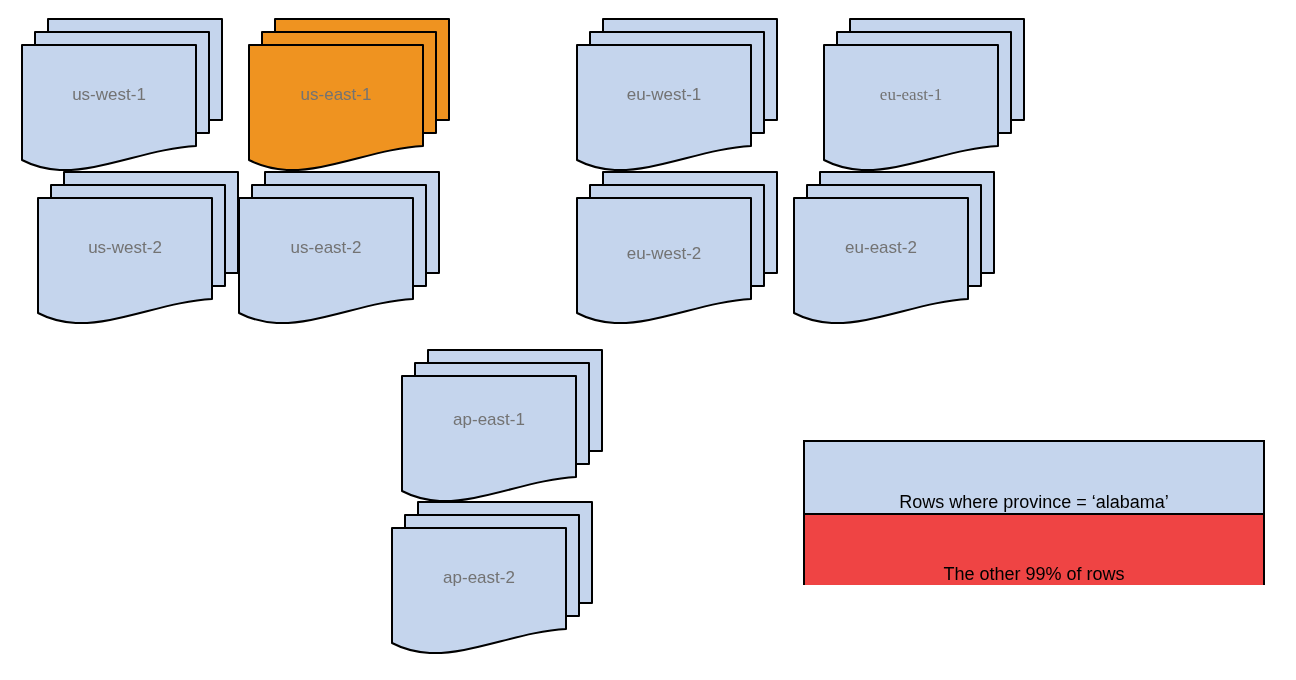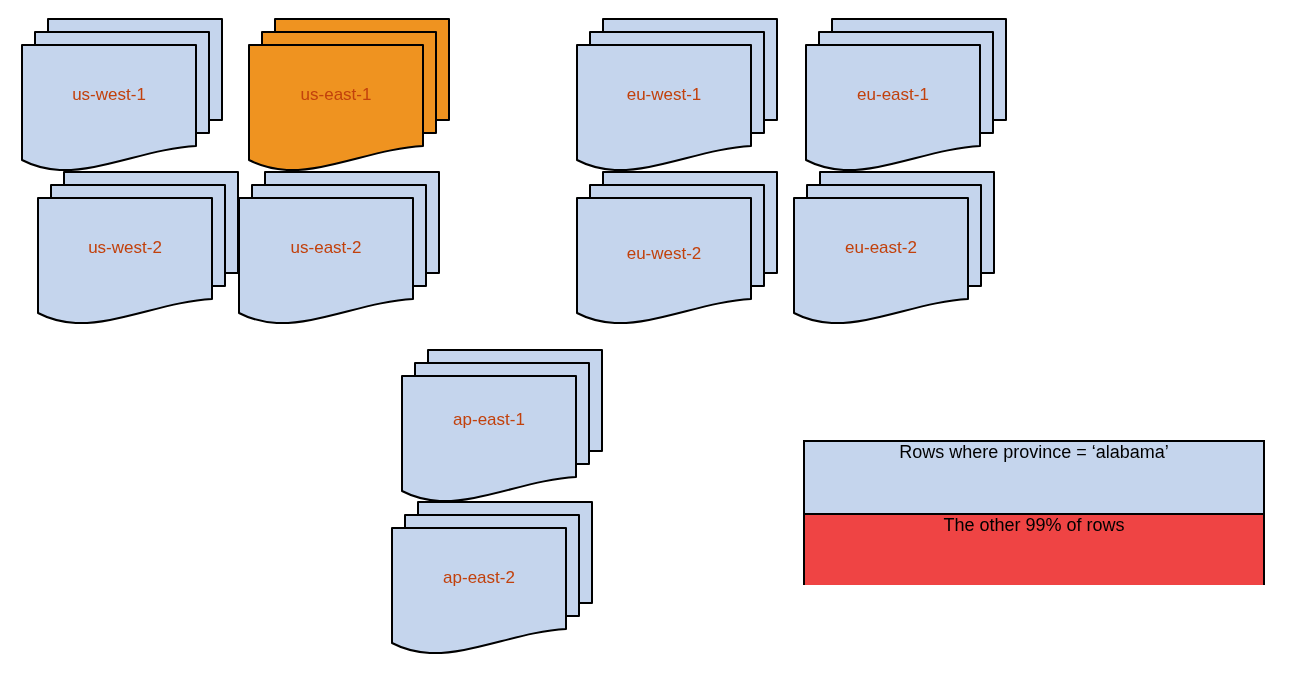--- a/index.html
+++ b/index.html
@@ -31,35 +31,35 @@
     top: 0;
     overflow: visible;
   }
   .doc-label {
     position: absolute;
     left: 0;
     top: 0;
     width: 176px;
     text-align: center;
     font-size: 17px;
-    color: #c2410c;
+    color: #737373;
     line-height: 1;
     white-space: nowrap;
     pointer-events: none;
   }
   
   .legend {
     position: absolute;
     border: 2px solid #000000;
     box-sizing: border-box;
   }
   .legend-row {
     box-sizing: border-box;
     display: flex;
-    align-items: flex-start;
+    align-items: flex-end;
     justify-content: center;
     font-size: 18px;
     color: #000000;
     height: 71px;
   }
   .legend-row.blue {
     background: #c5d5ed;
     border-bottom: 2px solid #000000;
   }
   .legend-row.orange {
@@ -105,21 +105,21 @@
         </g>
         <g transform="translate(15,15)">
           <path d="M1,1 L175,1 L175,102 L1,102 Z" fill="#c5d5ed" stroke="#000000" stroke-width="2" stroke-linejoin="round"></path>
         </g>
         <g transform="translate(2,28)">
           <path d="M1,1 L175,1 L175,102 C130.24,104 79.2,128 38.72,126 C22.880000000000003,125 10.559999999999999,121 1,116 Z" fill="#c5d5ed" stroke="#000000" stroke-width="2" stroke-linejoin="round"></path>
         </g>
       </svg>
       <div class="doc-label" style="top: 70px; left: 2px;">eu-west-1</div>
     </div>
-    <div class="doc-stack" style="left: 803px; top: 16px;">
+    <div class="doc-stack" style="left: 821px; top: 16px; font-family: Liberation Serif, serif;">
       <svg width="216" height="170" viewBox="0 0 216 170">
         <g transform="translate(28,2)">
           <path d="M1,1 L175,1 L175,102 L1,102 Z" fill="#c5d5ed" stroke="#000000" stroke-width="2" stroke-linejoin="round"></path>
         </g>
         <g transform="translate(15,15)">
           <path d="M1,1 L175,1 L175,102 L1,102 Z" fill="#c5d5ed" stroke="#000000" stroke-width="2" stroke-linejoin="round"></path>
         </g>
         <g transform="translate(2,28)">
           <path d="M1,1 L175,1 L175,102 C130.24,104 79.2,128 38.72,126 C22.880000000000003,125 10.559999999999999,121 1,116 Z" fill="#c5d5ed" stroke="#000000" stroke-width="2" stroke-linejoin="round"></path>
         </g>

